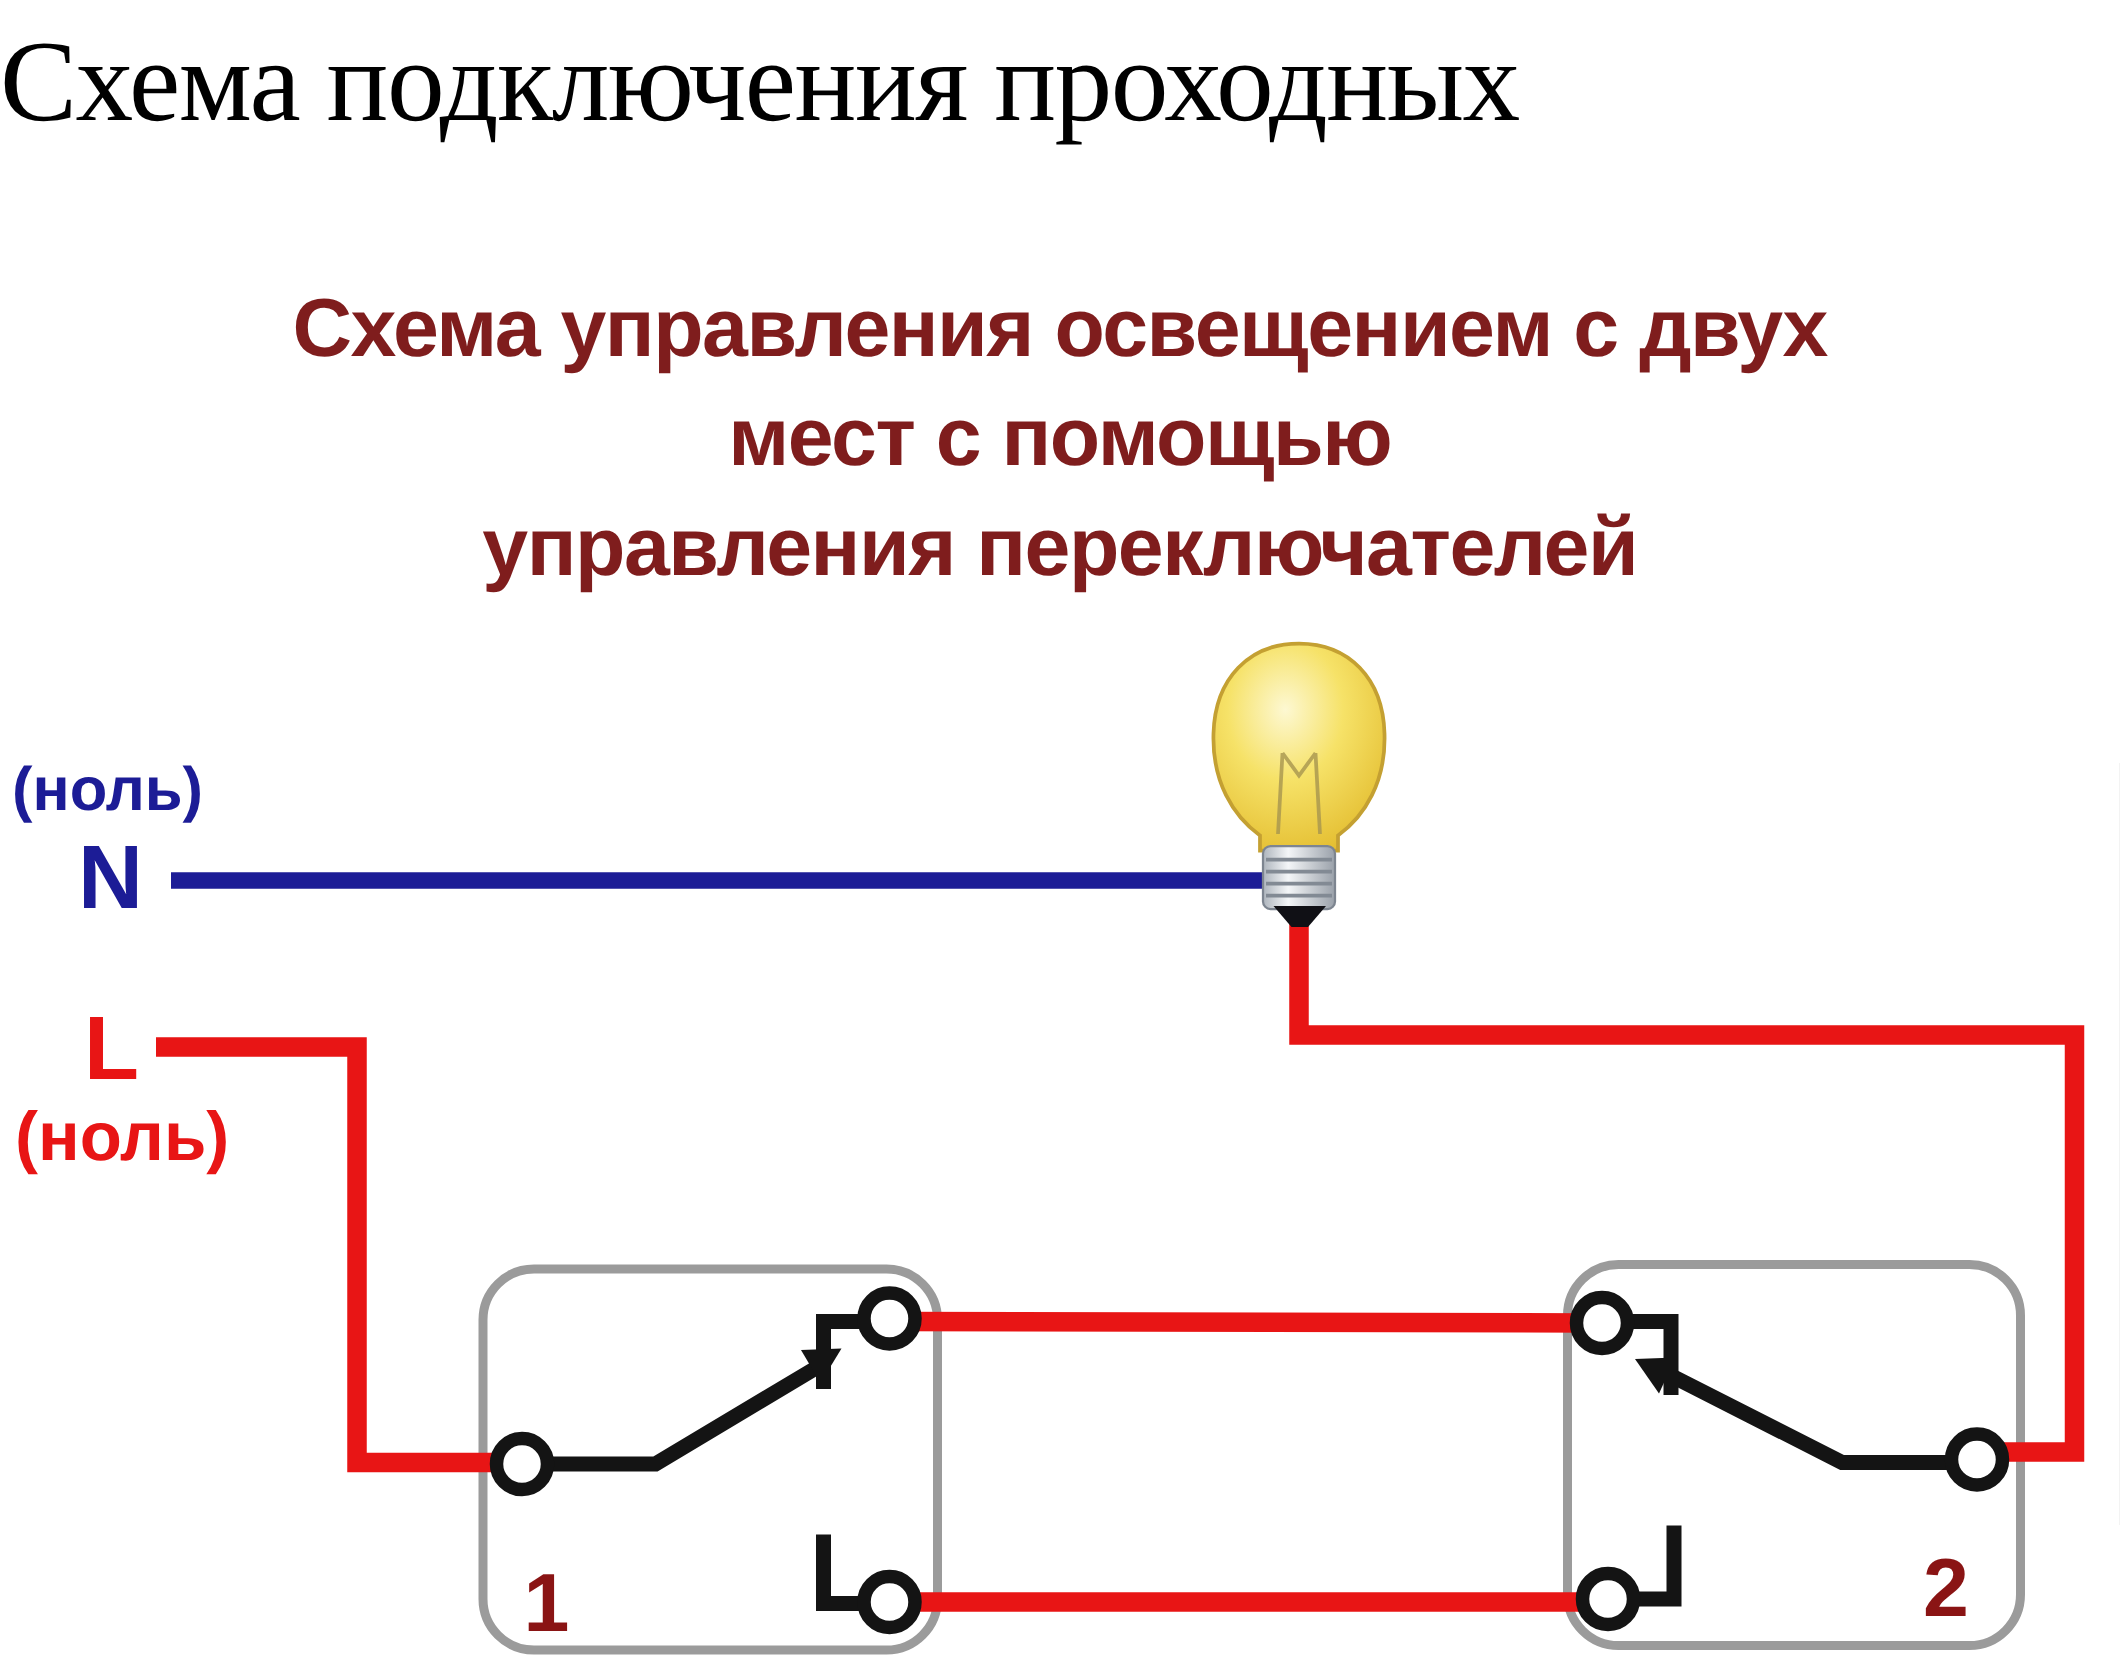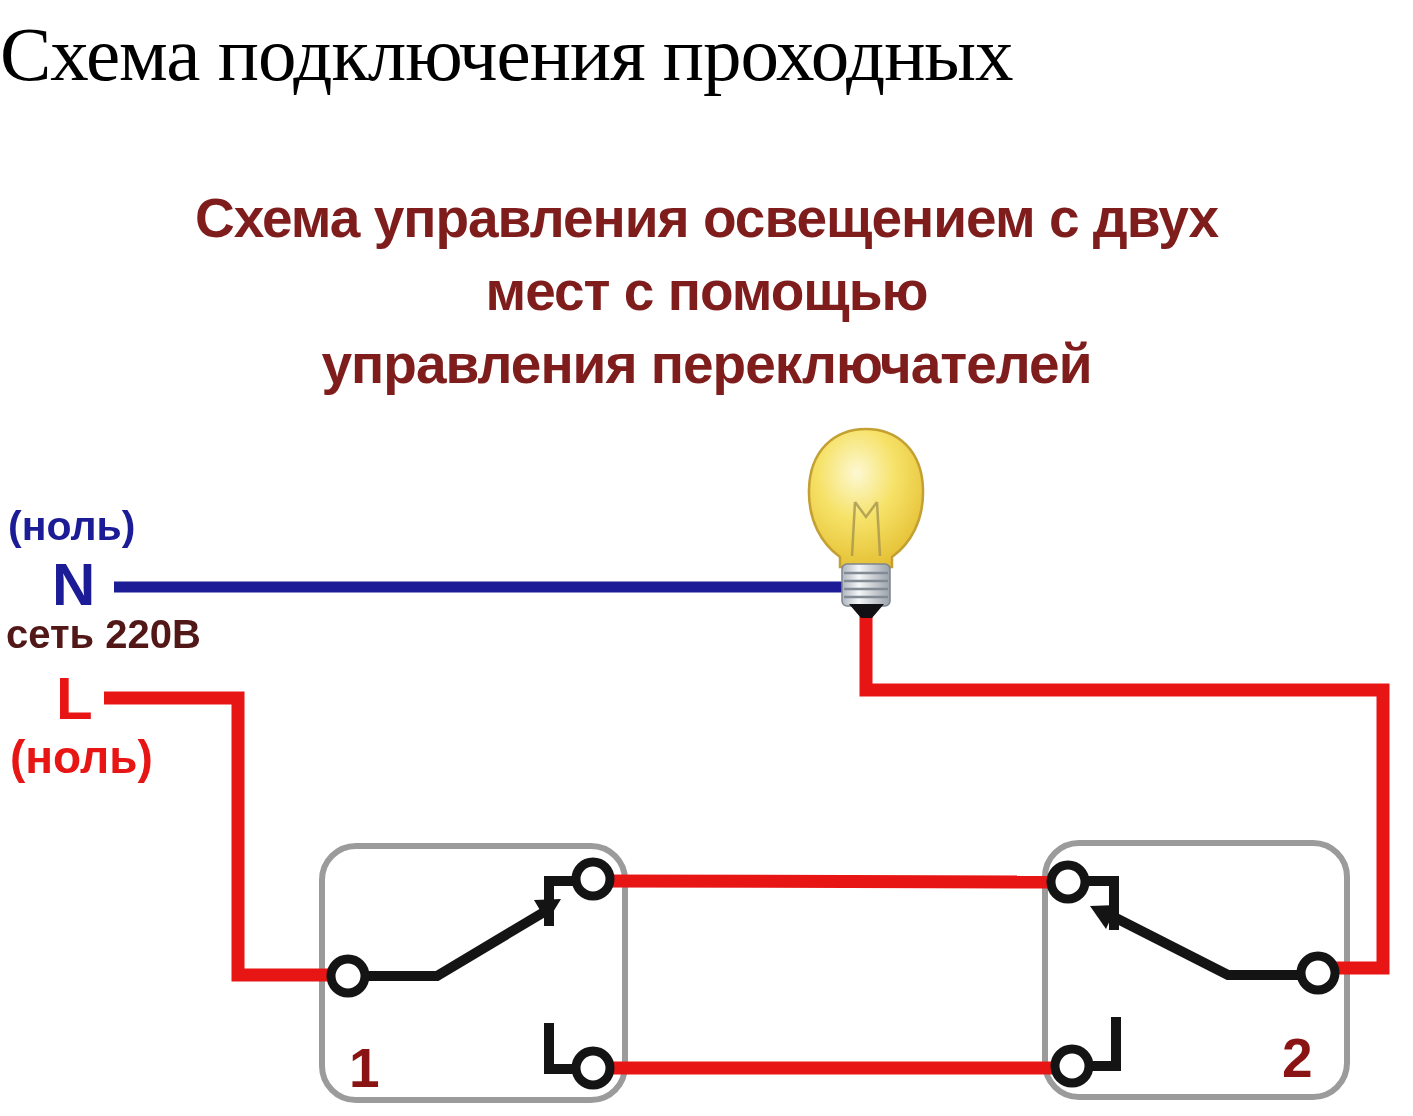--- a/index.html
+++ b/index.html
@@ -100,20 +100,19 @@
       <polyline class="contact" points="1086,881 1114,881 1114,925"></polyline>
       <polyline class="contact" points="1090,1066 1116,1066 1116,1022"></polyline>
       <circle class="terminal" cx="1068" cy="882" r="17"></circle>
       <circle class="terminal" cx="1072" cy="1066" r="17"></circle>
       <circle class="terminal" cx="1318" cy="973" r="17"></circle>
     </g>
   </svg>
 
   <div class="abs side-label lbl-neutral">(ноль)</div>
   <div class="abs side-label lbl-n">N</div>
-  <div class="abs side-label lbl-mains">сеть 220В</div>
   <div class="abs side-label lbl-l">L</div>
   <div class="abs side-label lbl-phase">(ноль)</div>
 
   <div class="abs switch-number num1">1</div>
   <div class="abs switch-number num2">2</div>
 
 </div>
 
 </body></html>

